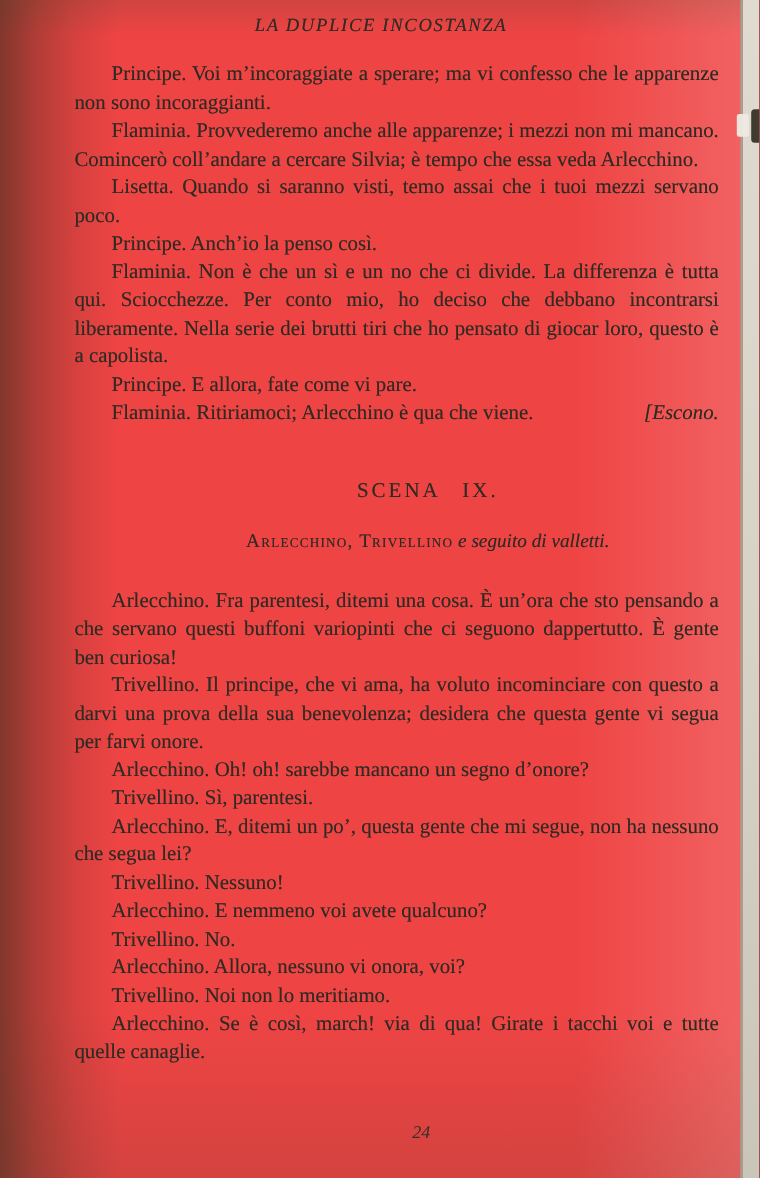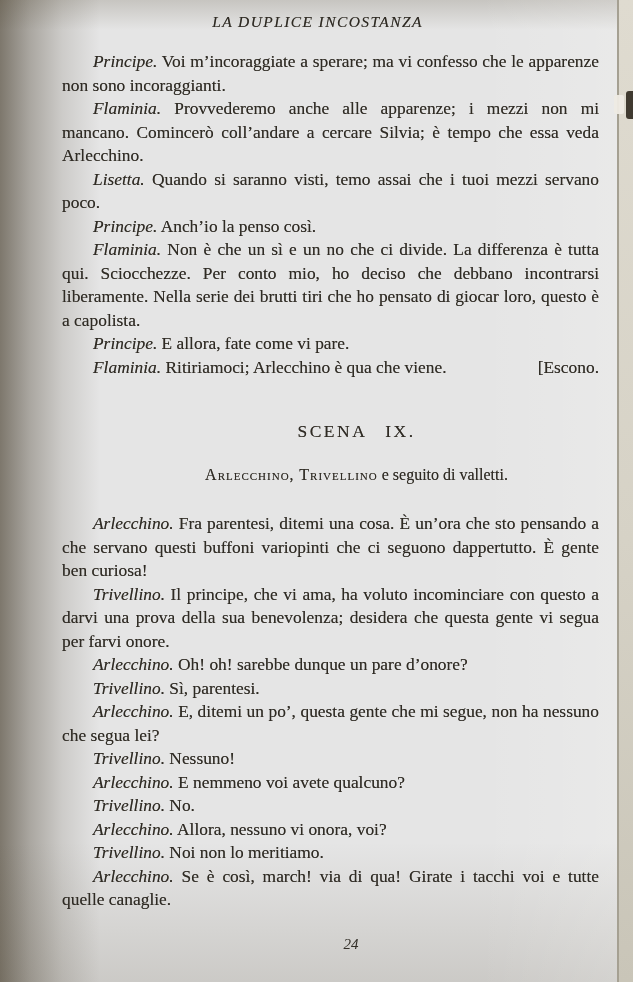--- a/index.html
+++ b/index.html
@@ -5,21 +5,21 @@
   html, body { margin:0; padding:0; }
   body {
     width:633px; height:982px;
     background:#111;
     font-family:"Liberation Serif", serif;
     overflow:hidden;
   }
   .page {
     position:relative;
     width:633px; height:982px;
-    background:#e5e5e5;
+    background:#ef4444;
     color:#2f2b24;
     overflow:hidden;
   }
   
   .gutter-shadow {
     position:absolute; left:0; top:0; bottom:0; width:100px;
     background:linear-gradient(to right,
       rgba(56,46,28,0.60) 0%,
       rgba(56,46,28,0.34) 30%,
       rgba(56,46,28,0.14) 62%,
@@ -69,41 +69,41 @@
     text-align:center;
     font-style:italic;
     font-size:15.5px; line-height:18px;
     letter-spacing:1.4px;
   }
   p.dialogue {
     margin:0;
     text-indent:31px;
     text-align:justify;
   }
-  .speaker { font-style:italic; }
-  .stage-direction { float:right; }
+  .speaker { }
+  .stage-direction { float:right; font-style:italic; }
   .scene-heading {
     position:relative; left:26px;
     margin:42px 0 12px 0;
     text-align:center;
     font-size:17.5px; line-height:20px;
     letter-spacing:2.5px;
     word-spacing:12px;
   }
   .cast-line {
     position:relative; left:26px;
     margin:24px 0 27px 0;
     text-align:center;
     font-size:16px; line-height:20px;
   }
   .cast-names {
     font-variant:small-caps;
     letter-spacing:1px;
   }
-  .cast-suffix { }
+  .cast-suffix { font-style:italic; }
   .page-number {
     position:absolute; top:936px; left:323px; width:56px;
     text-align:center;
     font-style:italic;
     font-size:15px;
     color:#332f28;
   }
 </style>
 </head>
 <body>
@@ -145,21 +145,21 @@
       <span class="cast-names">Arlecchino, Trivellino</span>
       <span class="cast-suffix">e seguito di valletti.</span>
     </div>
 
     <div>
 
         <p class="dialogue"><span class="speaker">Arlecchino.</span> <span>Fra parentesi, ditemi una cosa. È un’ora che sto pensando a che servano questi buffoni variopinti che ci seguono dappertutto. È gente ben curiosa!</span></p>
 
         <p class="dialogue"><span class="speaker">Trivellino.</span> <span>Il principe, che vi ama, ha voluto incominciare con questo a darvi una prova della sua benevolenza; desidera che questa gente vi segua per farvi onore.</span></p>
 
-        <p class="dialogue"><span class="speaker">Arlecchino.</span> <span>Oh! oh! sarebbe dunque un pare d’onore?</span></p>
+        <p class="dialogue"><span class="speaker">Arlecchino.</span> <span>Oh! oh! sarebbe mancano un segno d’onore?</span></p>
 
         <p class="dialogue"><span class="speaker">Trivellino.</span> <span>Sì, parentesi.</span></p>
 
         <p class="dialogue"><span class="speaker">Arlecchino.</span> <span>E, ditemi un po’, questa gente che mi segue, non ha nessuno che segua lei?</span></p>
 
         <p class="dialogue"><span class="speaker">Trivellino.</span> <span>Nessuno!</span></p>
 
         <p class="dialogue"><span class="speaker">Arlecchino.</span> <span>E nemmeno voi avete qualcuno?</span></p>
 
         <p class="dialogue"><span class="speaker">Trivellino.</span> <span>No.</span></p>

